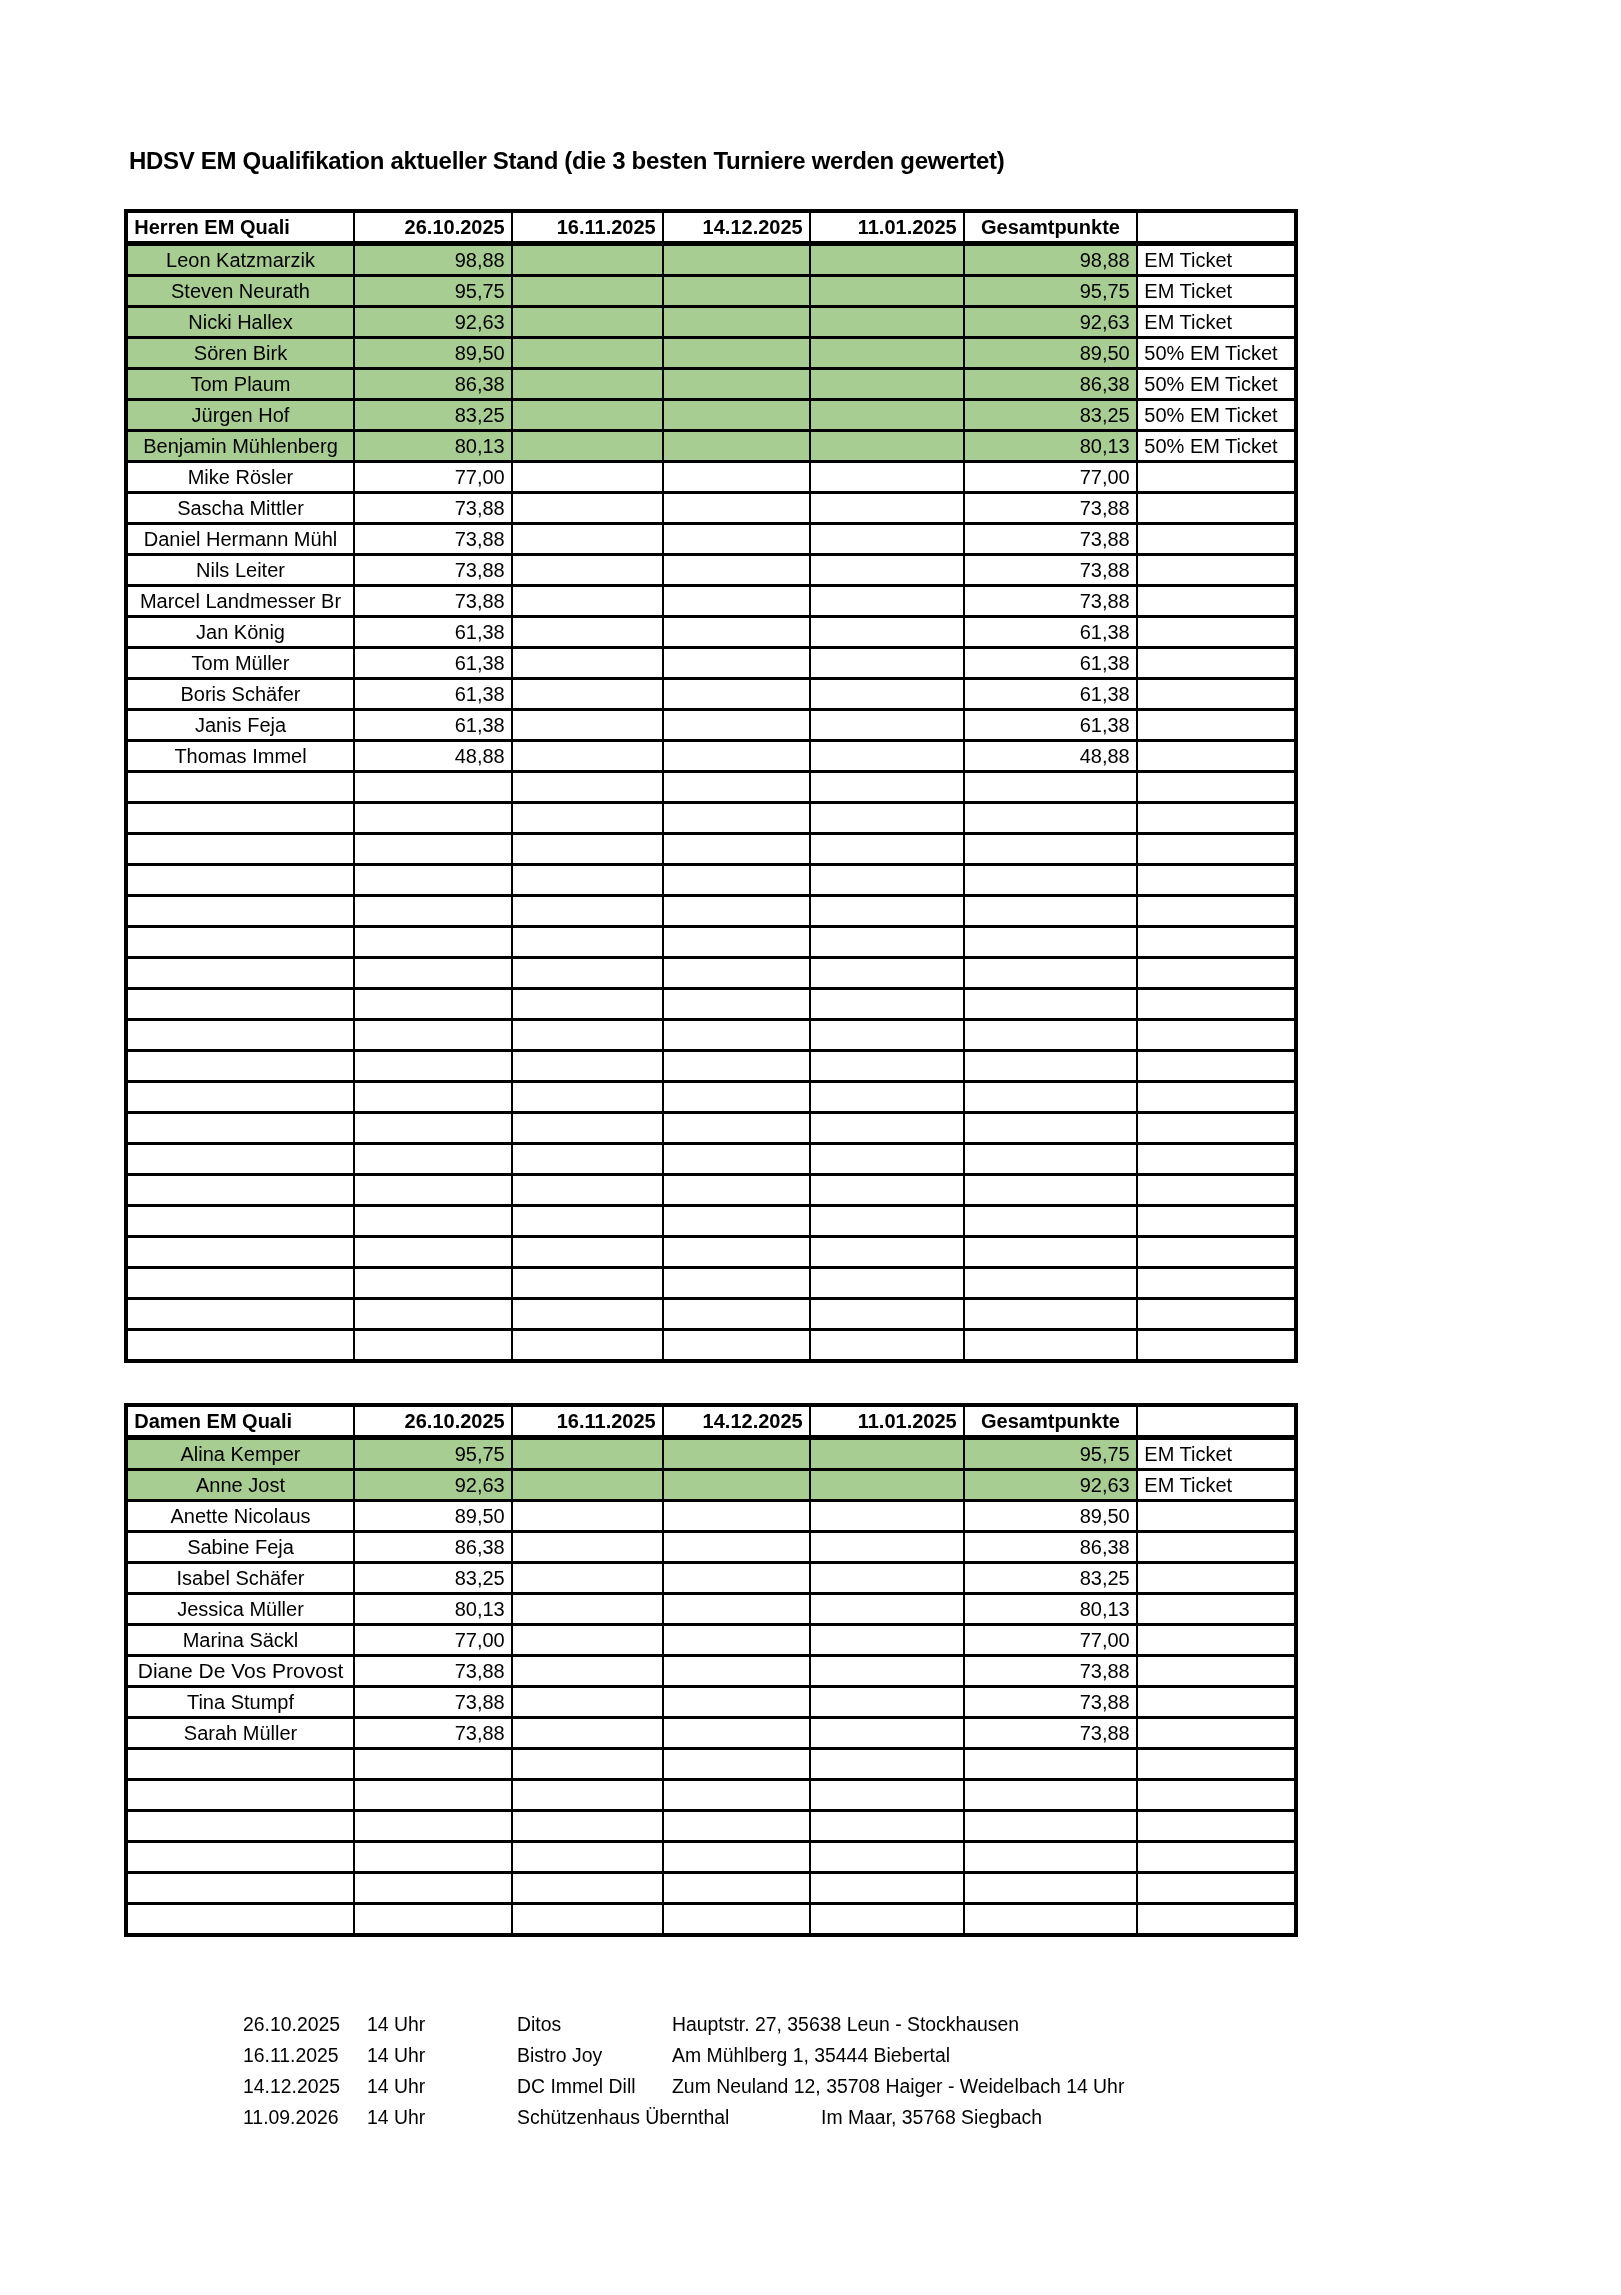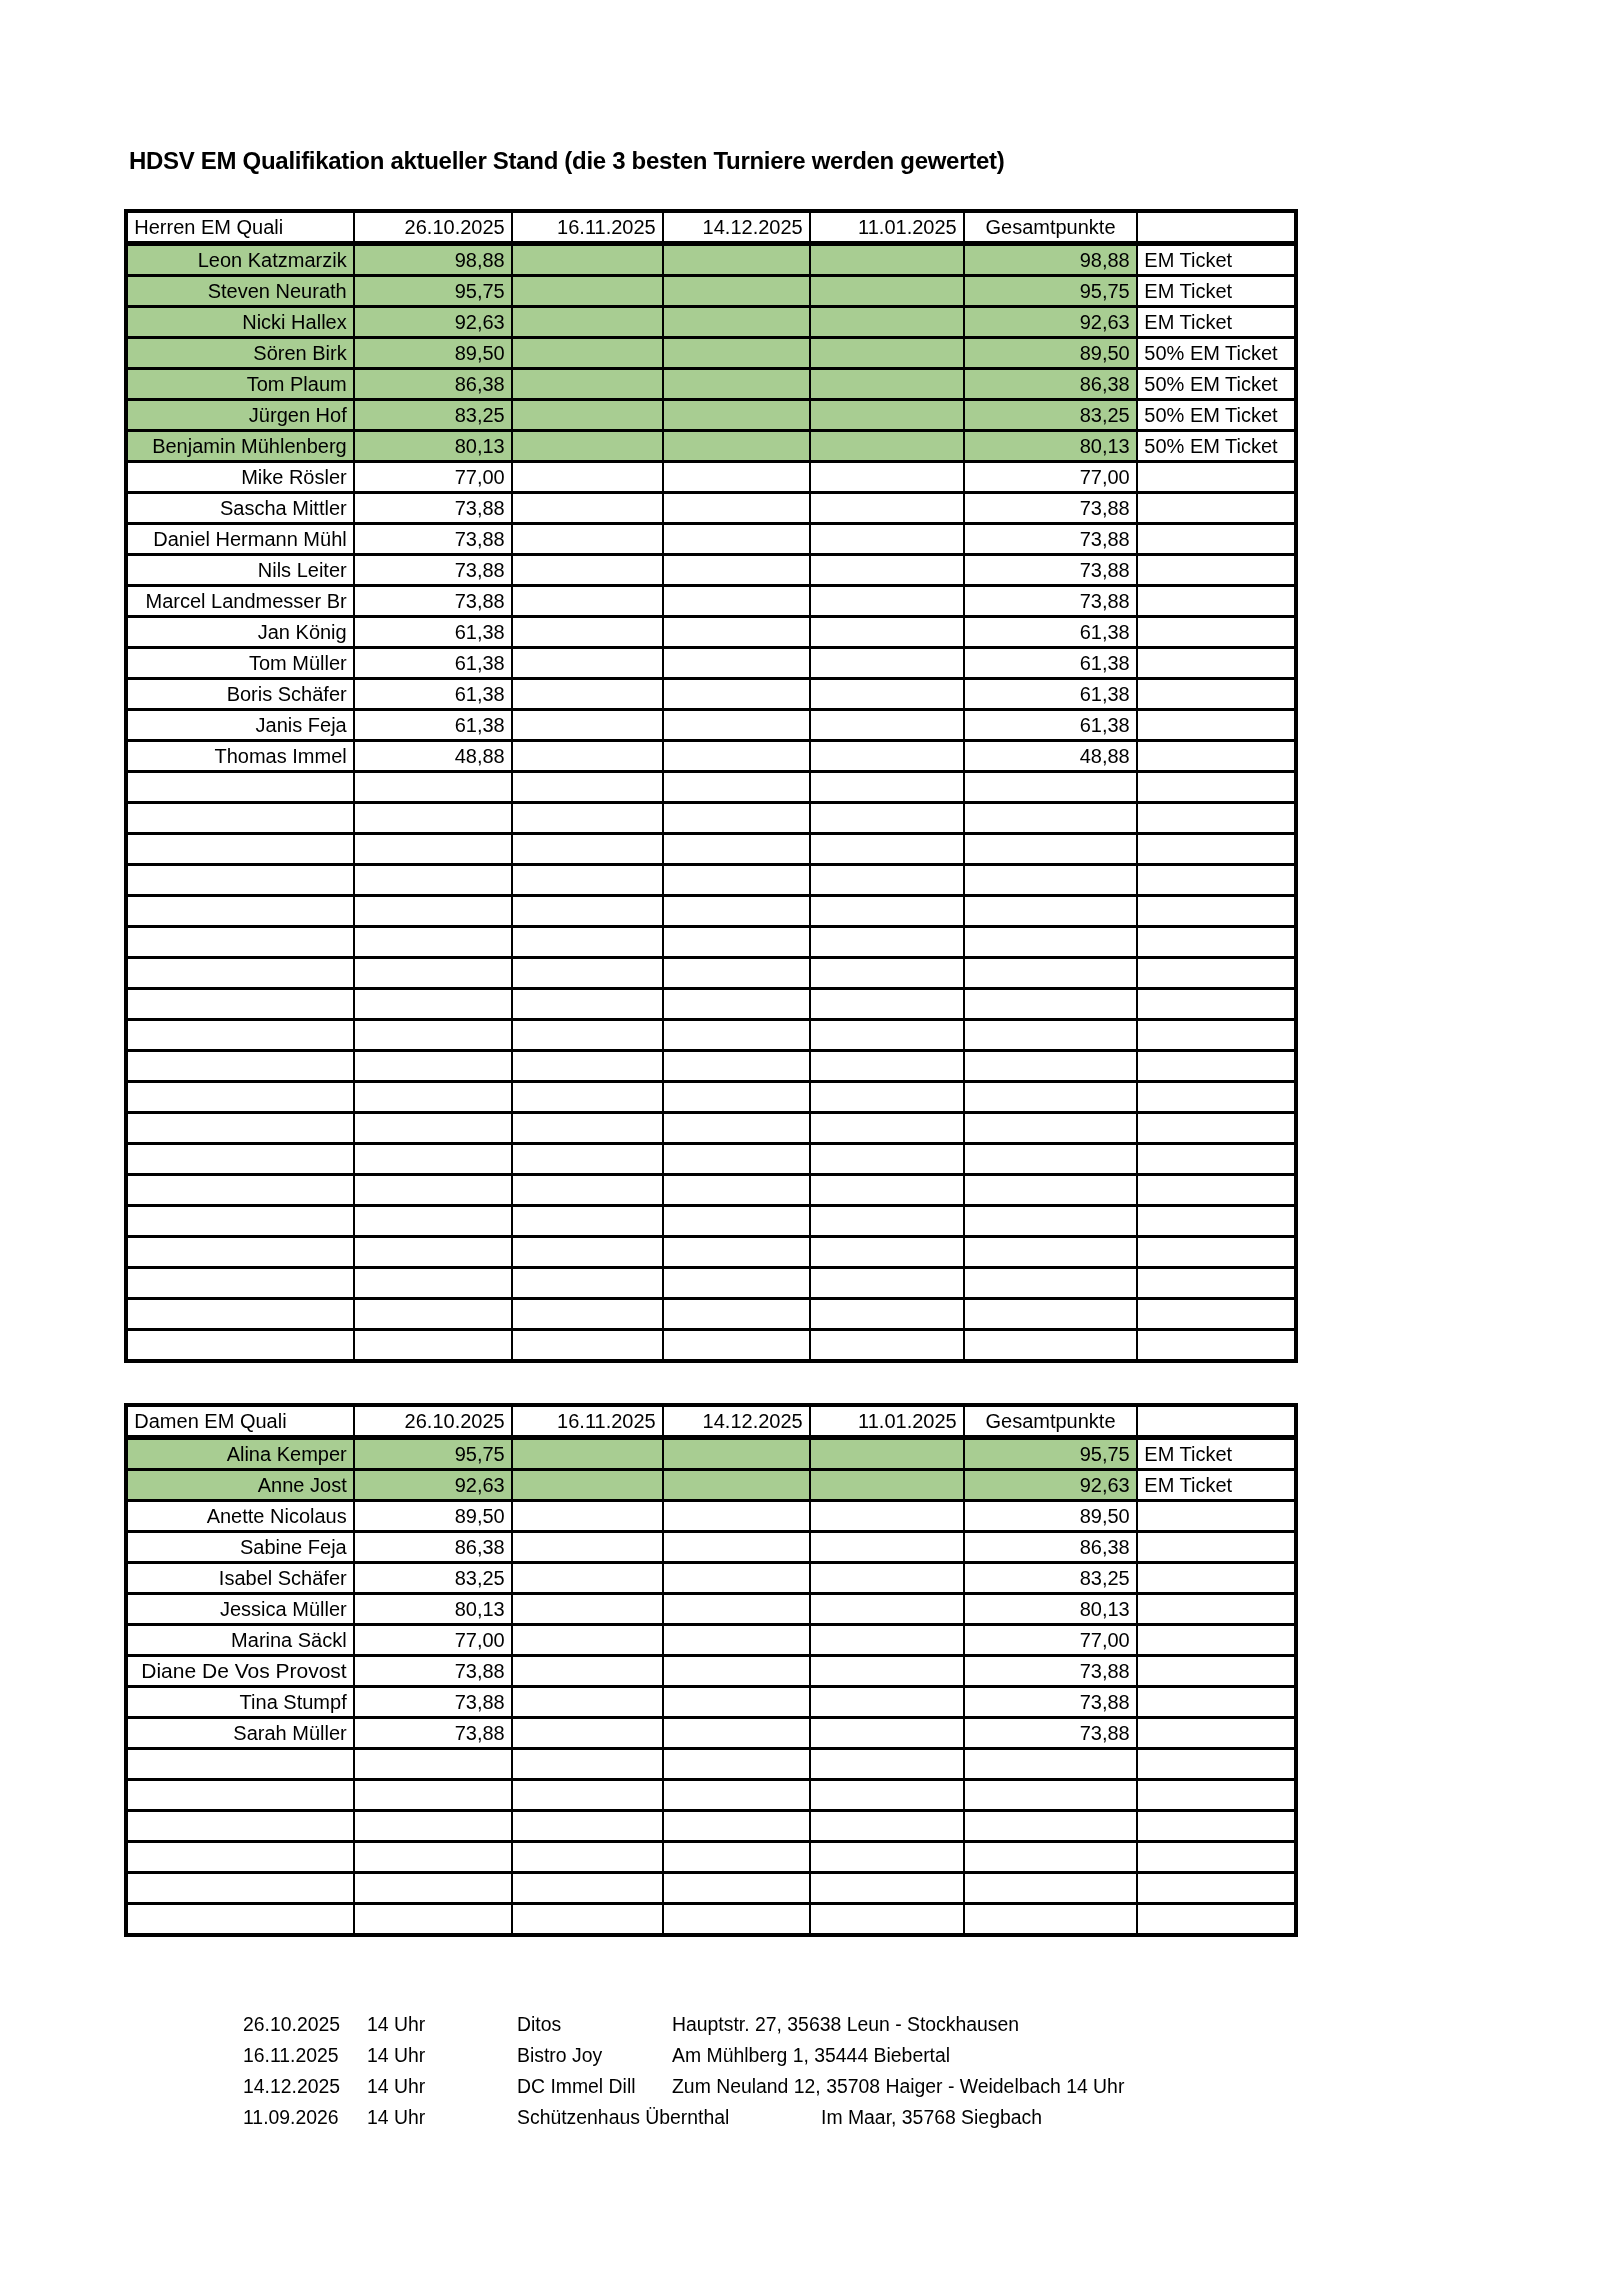--- a/index.html
+++ b/index.html
@@ -17,25 +17,25 @@
     position:absolute;border-collapse:collapse;table-layout:fixed;
     border:4.7px solid #000;background:#FFFFFF;
   }
   #herren-table{left:124px;top:209px;}
   #damen-table{left:124px;top:1403px;}
   .sheet th,.sheet td{
     border:2.1px solid #000;border-top-width:3.1px;border-bottom-width:3.1px;
     height:28px;padding:0 6.3px;font-size:20px;font-weight:normal;
     overflow:hidden;white-space:nowrap;vertical-align:middle;
   }
-  .sheet thead th{font-weight:normal;border-bottom-width:5.2px;}
+  .sheet thead th{font-weight:bold;border-bottom-width:5.2px;}
   .h-name{text-align:left;}
   .h-date{text-align:right;}
   .h-total{text-align:center;}
-  .c-name{text-align:right;}
+  .c-name{text-align:center;}
   .c-num{text-align:right;}
   .c-ticket{text-align:left;}
   tr.green td{background:var(--hl,#A8CD92);}
   tr.green td.c-ticket{background:#FFFFFF;}
   td.small{font-size:21px;}
   #schedule{position:absolute;left:243px;top:2009px;font-size:19.4px;}
   .sched-line{position:relative;height:31px;line-height:31px;white-space:nowrap;}
   .sched-line span{position:absolute;top:0;}
   .s-date{left:0;}
   .s-time{left:124px;}

